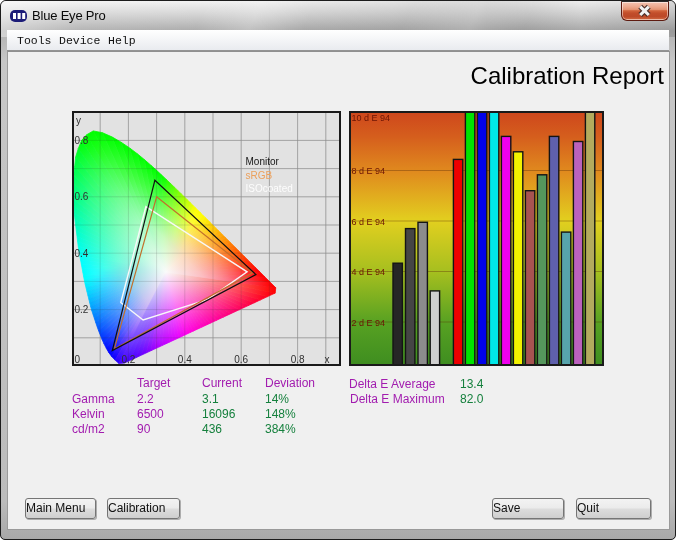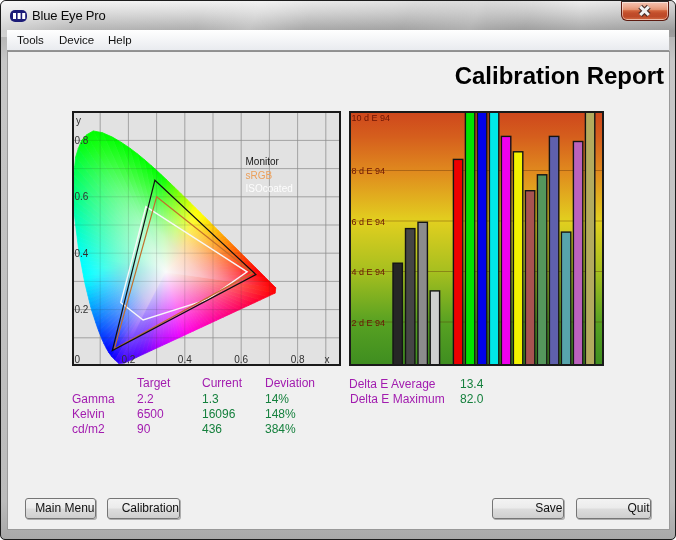--- a/index.html
+++ b/index.html
@@ -13,32 +13,32 @@
 #title .txt{position:absolute;left:31px;top:6.5px;font-size:13px;letter-spacing:-0.2px;color:#0a0a0a;}
 #icon{position:absolute;left:9px;top:8.5px;width:17px;height:12.5px;border-radius:5px;
  background:#1c1c78;}
 #icon:after{content:"";position:absolute;left:3px;top:3.5px;width:3.2px;height:5.5px;background:#fff;
  box-shadow:4.6px 0 0 #fff,9.2px 0 0 #fff;}
 #close{position:absolute;right:6px;top:0;width:46px;height:18px;border-radius:1px 1px 6px 6px;
  background:linear-gradient(180deg,#f4c4b2 0,#eca78c 28%,#e2906f 44%,#d2643c 48%,#c24d2a 62%,#bc4928 80%,#ca5d38 92%,#dd8560 100%);
  border:1px solid #5e1b10;border-top:1px solid #2a2a2a;box-shadow:inset 0 0 0 1px rgba(255,255,255,0.5);}
 #close svg{position:absolute;left:14px;top:2px;}
 #menubar{position:absolute;left:7px;right:7px;top:30px;height:20px;
- background:linear-gradient(180deg,#fff,#f4f5f7 50%,#e9ebef 100%);border-bottom:1px solid #949494;}
+ background:linear-gradient(180deg,#fff,#f4f5f7 50%,#e9ebef 100%);border-bottom:1px solid #949494;font-family:Liberation Mono, monospace;}
 #menubar span{position:absolute;top:4px;font-size:11.5px;color:#111;}
 #client{position:absolute;left:7px;right:6px;top:51px;bottom:10px;background:#f0f0f0;
  border:1px solid #9a9a9a;border-top-color:#909090;}
-#rpt{position:absolute;right:5px;top:9.5px;font-size:24px;font-weight:bold;color:#000;}
+#rpt{position:absolute;right:5px;top:9.5px;font-size:24px;font-weight:normal;color:#000;}
 #cie{position:absolute;left:64px;top:59px;width:269px;height:255px;background:#e2e2e2;}
 #bar{position:absolute;left:341px;top:59px;width:255px;height:255px;}
 .t{position:absolute;font-size:12px;color:#a21caf;white-space:pre;}
 .o{color:#15803d;}
 .btn{position:absolute;height:19.5px;border:1px solid #757575;border-radius:3px;
  background:linear-gradient(180deg,#f3f3f3 0,#ebebeb 48%,#dddddd 52%,#cfcfcf 100%);
- font-size:12px;color:#111;text-align:right;line-height:19px;
+ font-size:12px;color:#111;text-align:left;line-height:19px;
  box-shadow:1px 1px 0 rgba(90,90,90,0.45);}
 </style></head><body>
 <div id="win"></div>
 <div id="frame"></div>
 <div id="title">
     <div id="sheen"></div>
     <div id="icon"></div>
     <span class="txt">Blue Eye Pro</span>
 <div id="close">
       <svg width="17" height="14">
@@ -1340,21 +1340,21 @@
         <text x="2.5" y="63.0" font-size="9" fill="#6b1404" font-family="Liberation Sans, sans-serif">8 d E 94</text>
         <text x="2.5" y="9.5" font-size="9" fill="#6b1404" font-family="Liberation Sans, sans-serif">10 d E 94</text>
         <rect x="1" y="1" width="253" height="253" fill="none" stroke="#1a1a1a" stroke-width="2"></rect>
       </svg>
     </div>
 <div class="t" style="left:129px;top:323.5px">Target</div>
 <div class="t" style="left:194px;top:323.5px">Current</div>
 <div class="t" style="left:257px;top:323.5px">Deviation</div>
 <div class="t" style="left:64px;top:339.5px">Gamma</div>
 <div class="t" style="left:129px;top:339.5px">2.2</div>
-<div class="t o" style="left:194px;top:339.5px">1.3</div>
+<div class="t o" style="left:194px;top:339.5px">3.1</div>
 <div class="t o" style="left:257px;top:339.5px">14%</div>
 <div class="t" style="left:64px;top:354.5px">Kelvin</div>
 <div class="t" style="left:129px;top:354.5px">6500</div>
 <div class="t o" style="left:194px;top:354.5px">16096</div>
 <div class="t o" style="left:257px;top:354.5px">148%</div>
 <div class="t" style="left:64px;top:369.5px">cd/m2</div>
 <div class="t" style="left:129px;top:369.5px">90</div>
 <div class="t o" style="left:194px;top:369.5px">436</div>
 <div class="t o" style="left:257px;top:369.5px">384%</div>
 <div class="t" style="left:341px;top:325px">Delta E Average</div>

